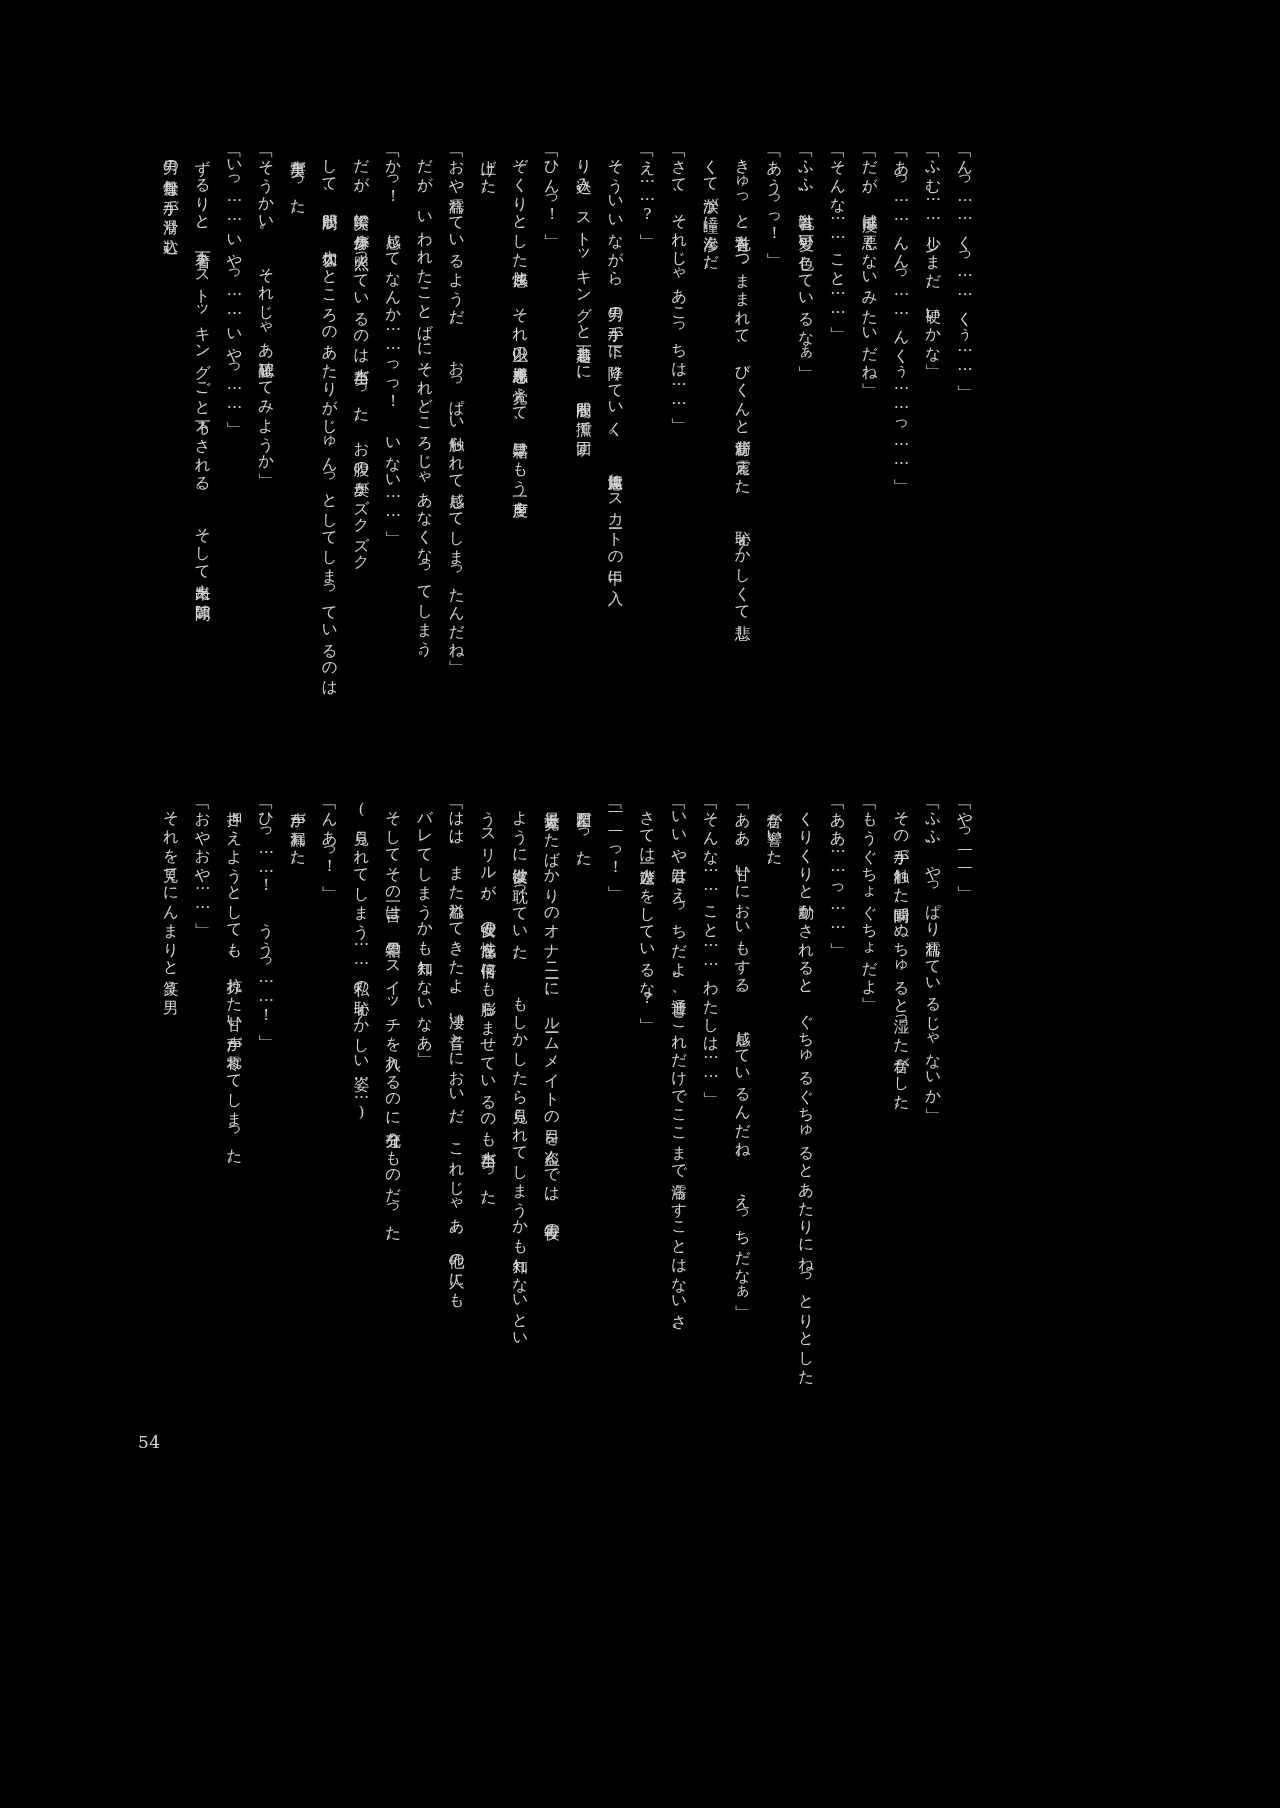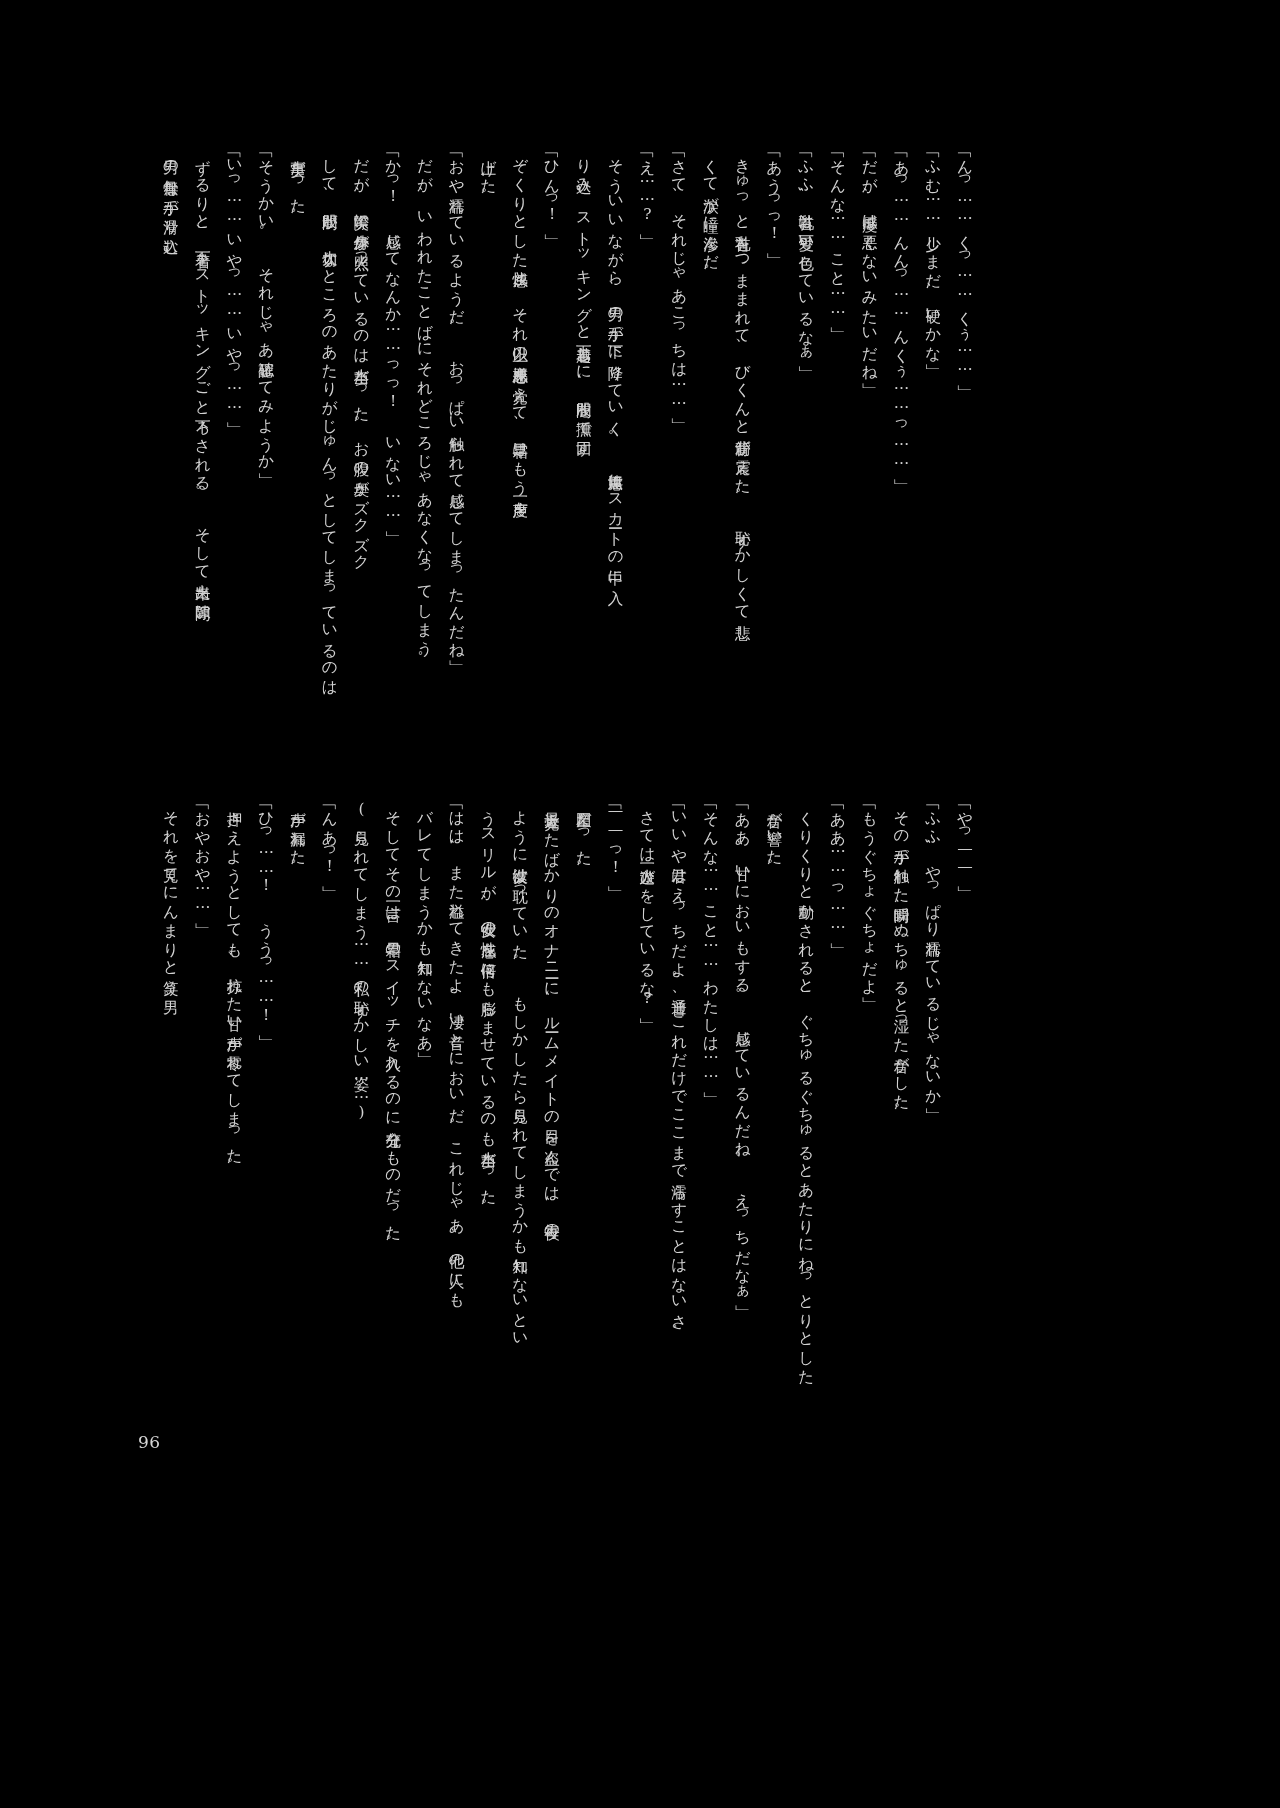--- a/index.html
+++ b/index.html
@@ -62,15 +62,15 @@
 </style>
 </head>
 <body>
 
 <div class="page">
 
   <div class="vtext-block" id="block-upper"><span class="vline">「んっ……くっ……くぅ……」</span><span class="vline">「ふむ……少しまだ、硬いかな」</span><span class="vline">「あっ……んんっ……んくぅ……っ……」</span><span class="vline">「だが、感度は悪くないみたいだね」</span><span class="vline">「そんな……こと……」</span><span class="vline">「ふふ、乳首は可愛い色しているなぁ」</span><span class="vline">「あうっっ!」</span><span class="vline">きゅっと乳首をつままれて、びくんと背筋が震えた。　恥ずかしくて悲し</span><span class="vline">くて涙が瞳に滲んだ。</span><span class="vline">「さて、それじゃあこっちは……」</span><span class="vline">「え……?」</span><span class="vline">そういいながら、男の手が下に降りていく。　無遠慮にスカートの中に入</span><span class="vline">り込み、ストッキングと下着越しに、股間を撫で回す。</span><span class="vline">「ひんっ!」</span><span class="vline">ぞくりとした快感と、それ以上の嫌悪感を覚えて、早霜はもう一度声を</span><span class="vline">上げた。</span><span class="vline">「おや濡れているようだ。　おっぱい触られて感じてしまったんだね」</span><span class="vline">だが、いわれたことばにそれどころじゃあなくなってしまう。</span><span class="vline">「かっ!　感じてなんか……っっ!　いない……」</span><span class="vline">だが、実際に身体が火照っているのは本当だった。お腹の奥がズクズク</span><span class="vline">して、股間が、大切なところのあたりがじゅんっとしてしまっているのは</span><span class="vline">事実だった。</span><span class="vline">「そうかい。　それじゃあ確認してみようか」</span><span class="vline">「いっ……いやっ……いやっ……」</span><span class="vline">ずるりと、下着をストッキングごと下ろされる。　そして出来た隙間に、</span><span class="vline">男の無骨な手が滑り込む。</span></div>
 
   <div class="vtext-block" id="block-lower"><span class="vline">「やっ——」</span><span class="vline">「ふふ、やっぱり濡れているじゃないか」</span><span class="vline">その手が触れた瞬間、ぬちゅると湿った音がした。</span><span class="vline">「もうぐちょぐちょだよ」</span><span class="vline">「ああ……っ……」</span><span class="vline">くりくりと動かされると、ぐちゅるぐちゅるとあたりにねっとりとした</span><span class="vline">音が響いた。</span><span class="vline">「ああ、甘いにおいもする。　感じているんだね。　えっちだなぁ」</span><span class="vline">「そんな……こと……わたしは……」</span><span class="vline">「いいや君はえっちだよ。普通、これだけでここまで濡らすことはないさ。</span><span class="vline">さては一人遊びをしているな?」</span><span class="vline">「——っ!」</span><span class="vline">図星だった。</span><span class="vline">最近覚えたばかりのオナニーに、ルームメイトの目を盗んでは、毎夜の</span><span class="vline">ように彼女は耽っていた。　もしかしたら見られてしまうかも知れないとい</span><span class="vline">うスリルが、彼女の性感を何倍にも膨らませているのも本当だった。</span><span class="vline">「はは、また溢れてきたよ。凄い音とにおいだ。これじゃあ、他の人にも</span><span class="vline">バレてしまうかも知れないなあ」</span><span class="vline">そしてその一言は、早霜のスイッチを入れるのに充分なものだった。</span><span class="vline">(見られてしまう……私の恥ずかしい姿……)</span><span class="vline">「んあっ!」</span><span class="vline">声が漏れた。</span><span class="vline">「ひっ……!　ううっ……!」</span><span class="vline">押さえようとしても、掠れた甘い声が零れてしまった。</span><span class="vline">「おやおや……」</span><span class="vline">それを見てにんまりと笑う男。</span></div>
 
-  <div class="page-number">96</div>
+  <div class="page-number">54</div>
 
 </div>
 
 </body></html>

